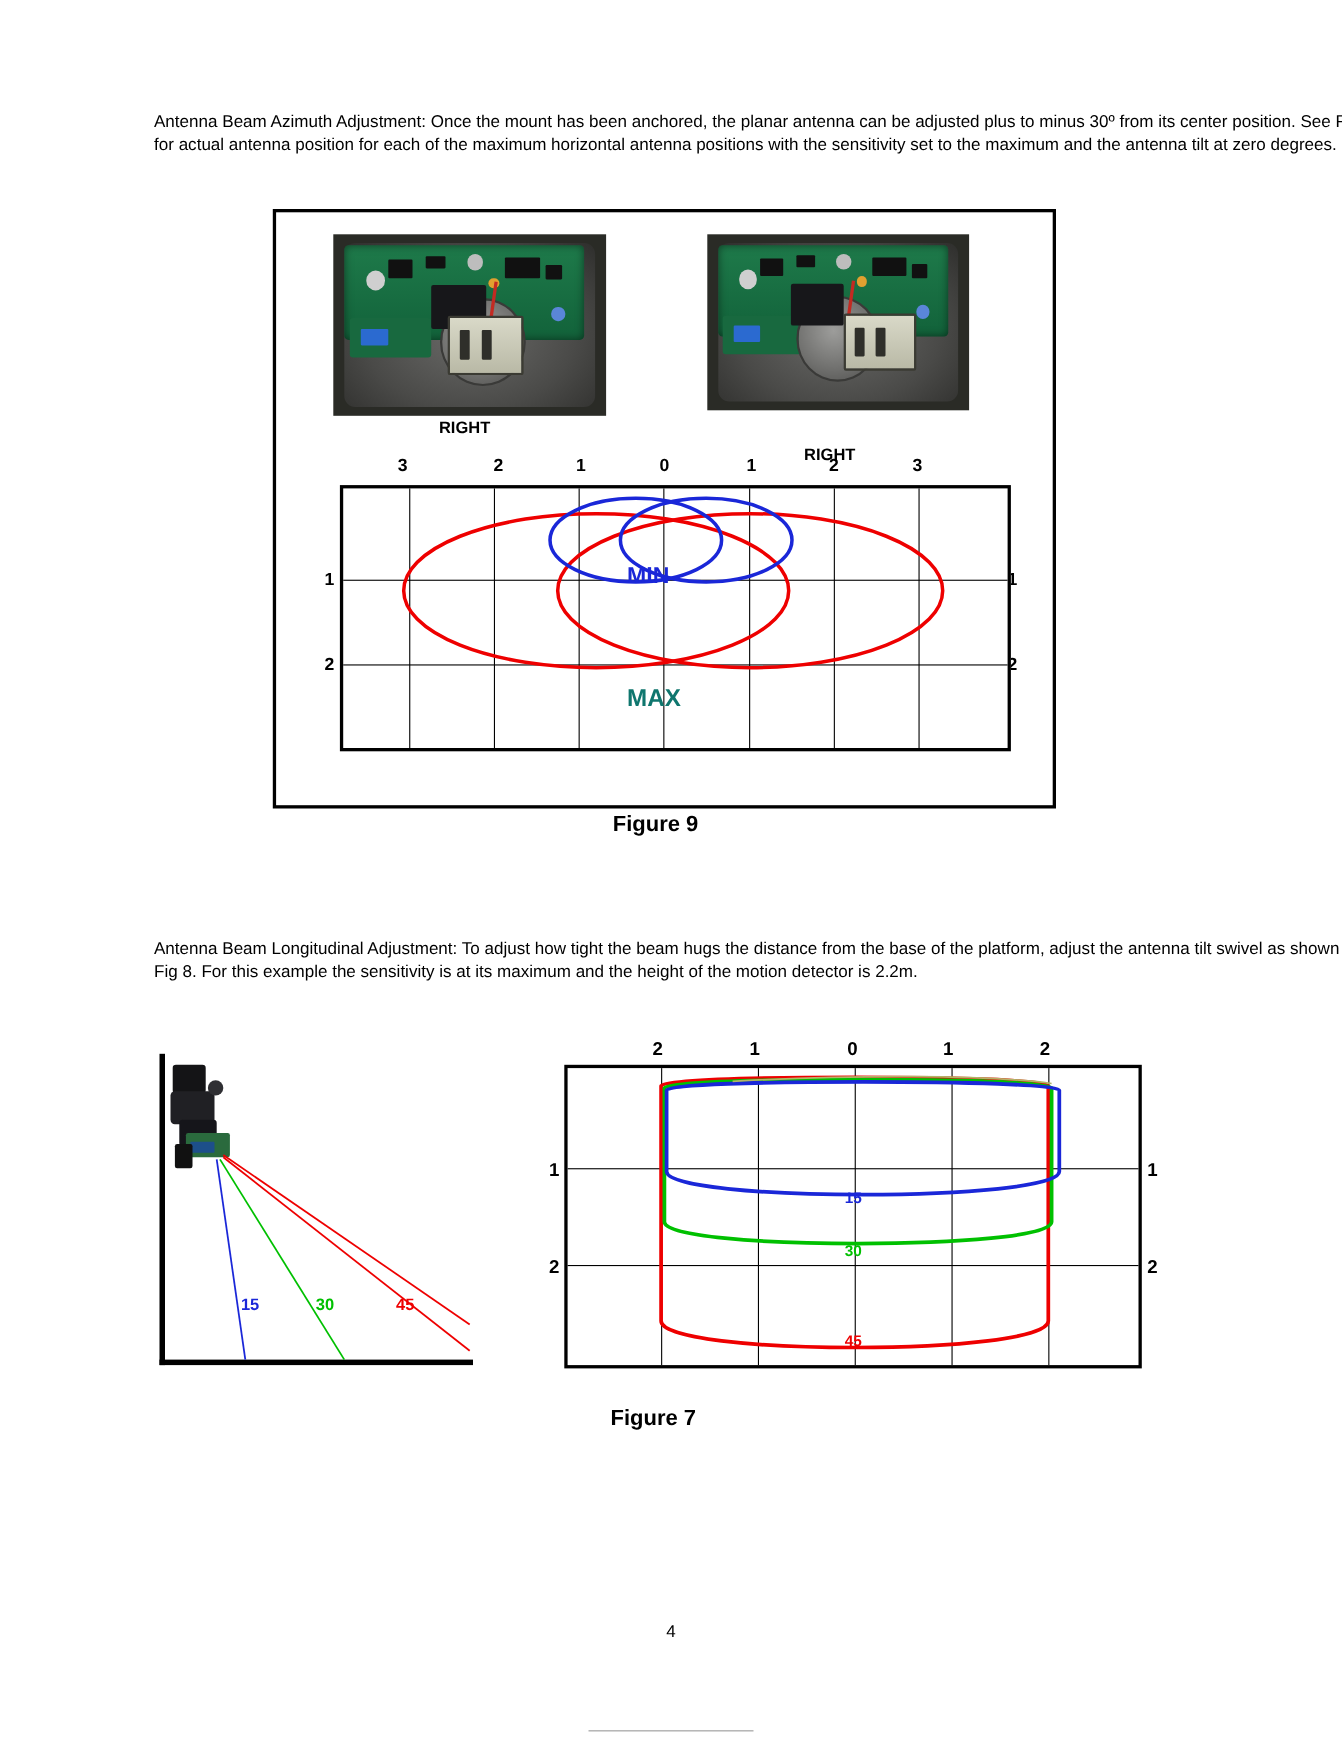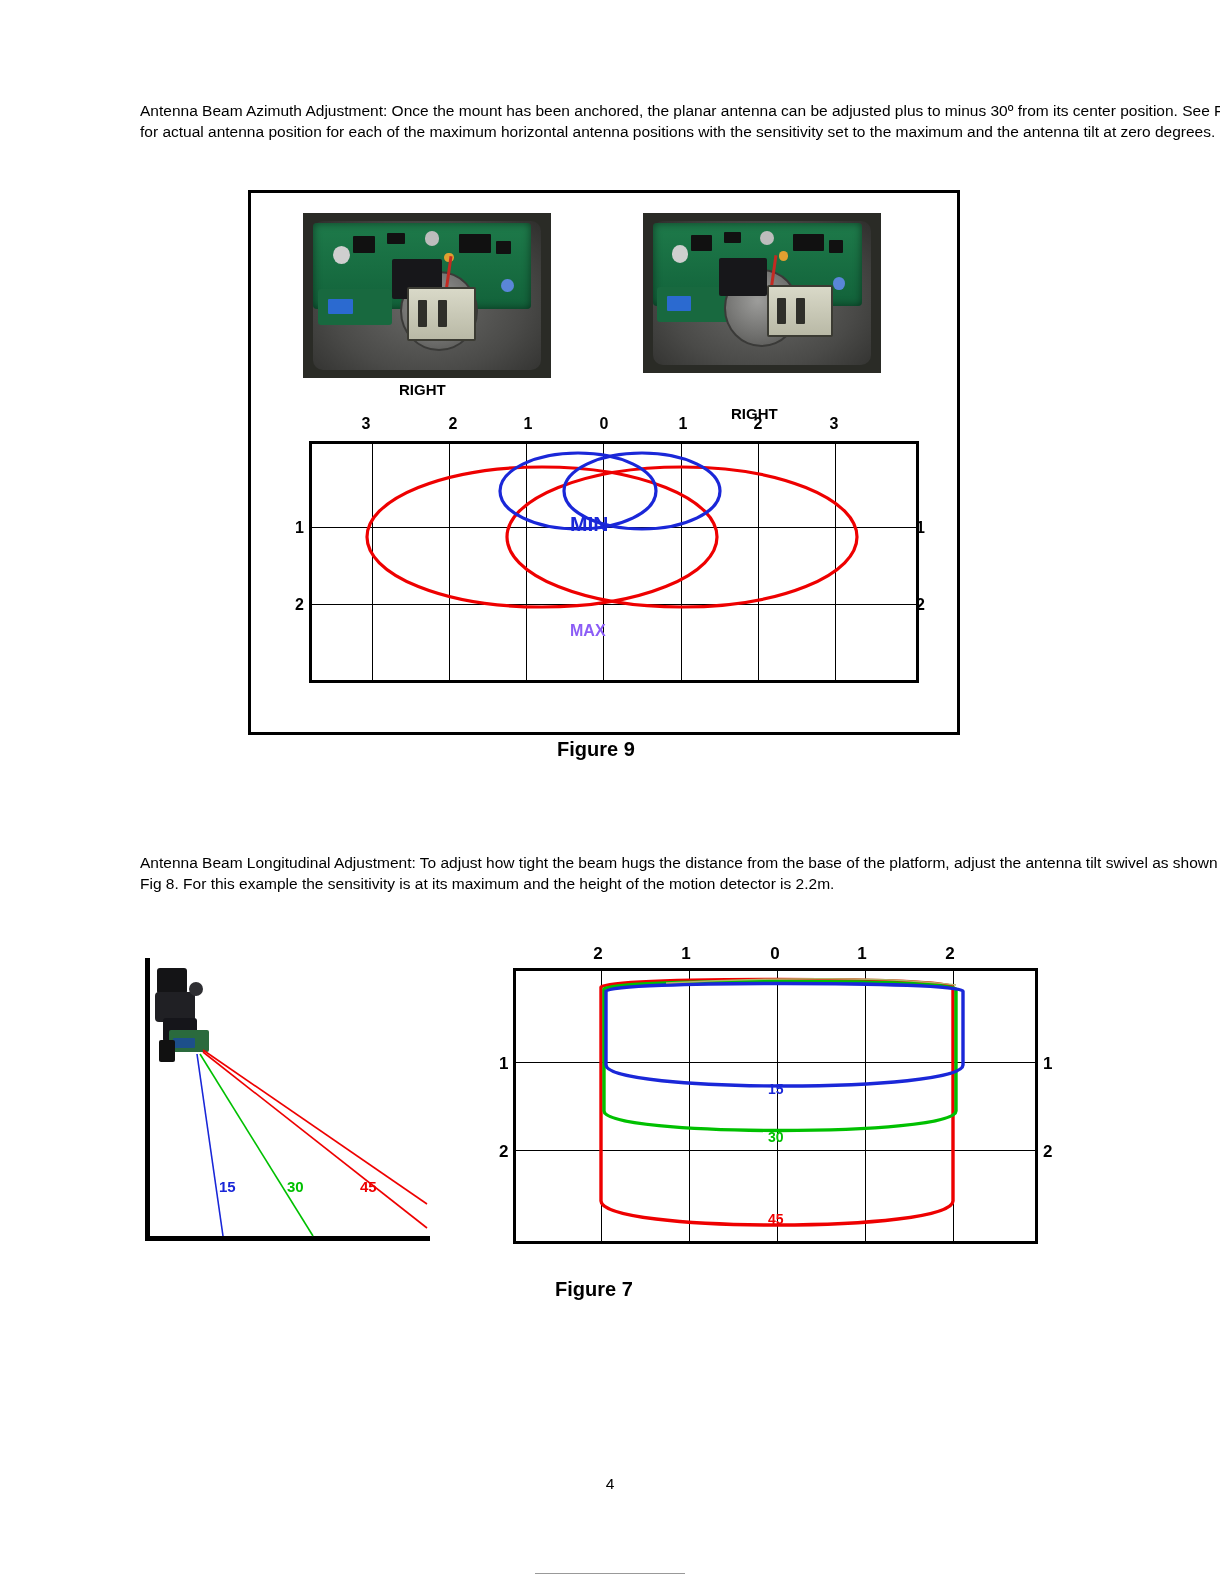--- a/index.html
+++ b/index.html
@@ -193,23 +193,23 @@
     transform: translateY(-50%);
   }
   .lbl-min {
     position: absolute;
     color: #1a27d8;
     font-weight: bold;
     font-size: 21px;
   }
   .lbl-max {
     position: absolute;
-    color: #8b5cf6;
-    font-weight: bold;
-    font-size: 16px;
+    color: #0f766e;
+    font-weight: bold;
+    font-size: 22px;
   }
   #fig7-cap {
     position: absolute;
     left: 557px;
     top: 738px;
     font-weight: bold;
     font-size: 20px;
   }
 
   

